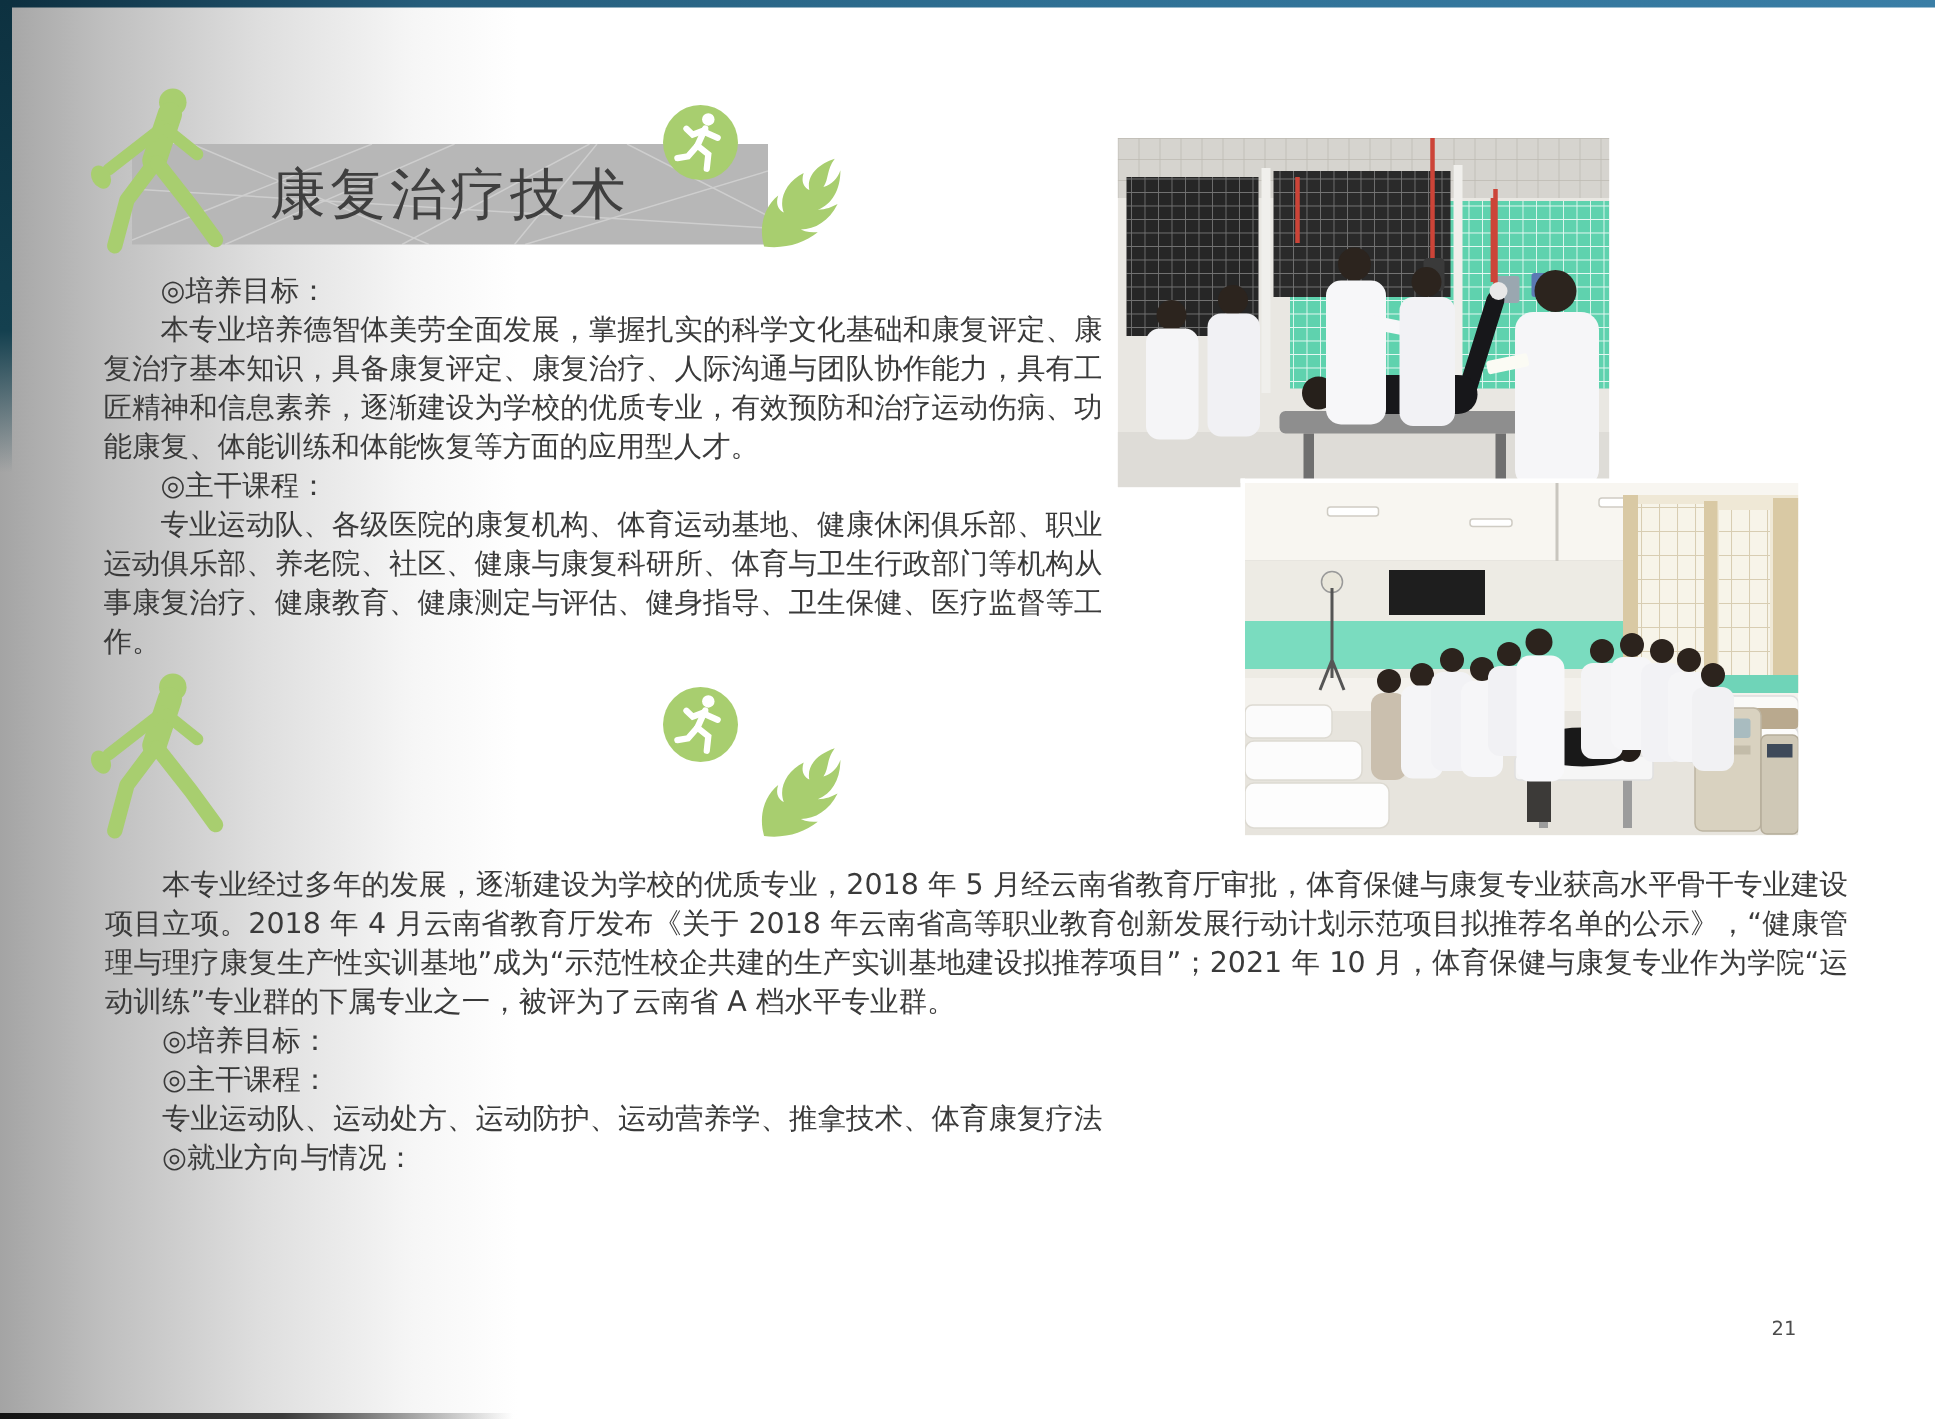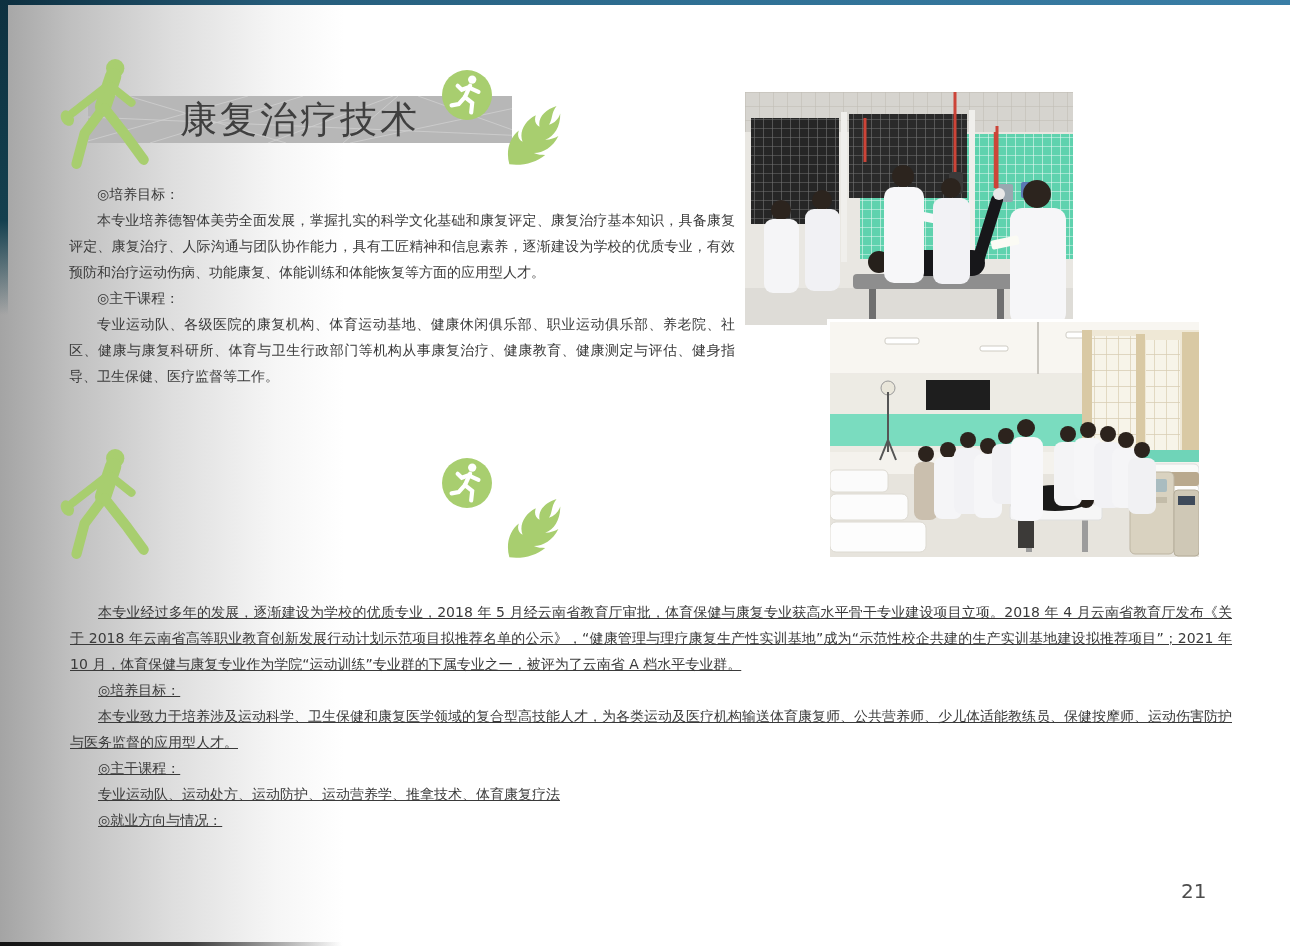--- a/index.html
+++ b/index.html
@@ -19,39 +19,39 @@
   .edge-left {
     position:absolute; top:0; left:0; width:8px; height:315px;
     background:linear-gradient(180deg,#0d3140 0%,#14404f 70%,rgba(20,64,79,0) 100%);
   }
   .edge-bottom {
     position:absolute; bottom:0; left:0; width:342px; height:4px;
     background:linear-gradient(90deg,#121212 0%,#3a3a3a 55%,rgba(60,60,60,0) 100%);
   }
   
   .banner {
-    position:absolute; left:88px; width:424px; height:47px; background:#b7b7b7;
+    position:absolute; left:88px; width:424px; height:67px; background:#b7b7b7;
   }
   .banner svg.web { position:absolute; left:0; top:0; width:100%; height:100%; }
   .banner .title {
     position:absolute; inset:0; display:flex; align-items:center; justify-content:center;
     font-size:37px; letter-spacing:3px; color:#3f3f3f; font-weight:400;
   }
   .player  { position:absolute; width:92px;  height:112px; }
   .badge   { position:absolute; width:50px;  height:50px; }
   .flame   { position:absolute; width:58px;  height:66px; }
   
-  .txt { position:absolute; color:#3a3a3a; font-size:14px; line-height:26px; text-align:justify; }
+  .txt { position:absolute; color:#3a3a3a; font-size:19px; line-height:26px; text-align:justify; }
   .txt p { margin:0; text-indent:2em; }
   
   .photo { position:absolute; overflow:hidden; }
   .photo svg { display:block; width:100%; height:100%; }
   #photo2 { border-top:3px solid #ffffff; border-left:3px solid #ffffff; }
   .pagenum {
-    position:absolute; left:1181px; top:879px; font-size:20px; color:#4c4c4c;
+    position:absolute; left:1181px; top:879px; font-size:13px; color:#4c4c4c;
   }
 </style>
 </head>
 <body>
 
 <div class="page">
 
   <div class="curl"></div>
   <div class="edge-top"></div>
   <div class="edge-left"></div>
@@ -252,24 +252,23 @@
       <path d="M13.5 8 L9.5 9.5 L7.5 7.6"></path>
       <path d="M11 13 L14.5 15.8 L14 20.4"></path>
       <path d="M11 13 L8 16.4 L4.6 17"></path>
     </g>
   </svg>
 
   <svg class="flame" style="left:503px; top:497px;" viewBox="0 0 60 70">
     <path fill="#a8ce6f" d="M6 64 C2 50 6 36 16 28 C14 34 16 38 20 40 C16 30 22 18 34 12 C32 18 34 22 38 24 C36 14 44 6 56 2 C50 10 52 16 48 22 C54 20 58 16 60 10 C60 24 54 34 44 38 C50 38 54 36 58 34 C52 46 42 52 32 52 C36 54 40 54 44 54 C34 62 20 66 6 64 Z"></path>
   </svg>
 
-  <div class="txt" style="left:70px; top:599px; width:1162px;text-decoration:underline;">
+  <div class="txt" style="left:70px; top:577px; width:1162px;">
     <p>本专业经过多年的发展，逐渐建设为学校的优质专业，2018 年 5 月经云南省教育厅审批，体育保健与康复专业获高水平骨干专业建设项目立项。2018 年 4 月云南省教育厅发布《关于 2018 年云南省高等职业教育创新发展行动计划示范项目拟推荐名单的公示》，“健康管理与理疗康复生产性实训基地”成为“示范性校企共建的生产实训基地建设拟推荐项目”；2021 年 10 月，体育保健与康复专业作为学院“运动训练”专业群的下属专业之一，被评为了云南省 A 档水平专业群。</p>
     <p>◎培养目标：</p>
-    <p>本专业致力于培养涉及运动科学、卫生保健和康复医学领域的复合型高技能人才，为各类运动及医疗机构输送体育康复师、公共营养师、少儿体适能教练员、保健按摩师、运动伤害防护与医务监督的应用型人才。</p>
     <p>◎主干课程：</p>
     <p>专业运动队、运动处方、运动防护、运动营养学、推拿技术、体育康复疗法</p>
     <p>◎就业方向与情况：</p>
   </div>
 
   <div class="pagenum">21</div>
 
 </div>
 
 </body></html>

